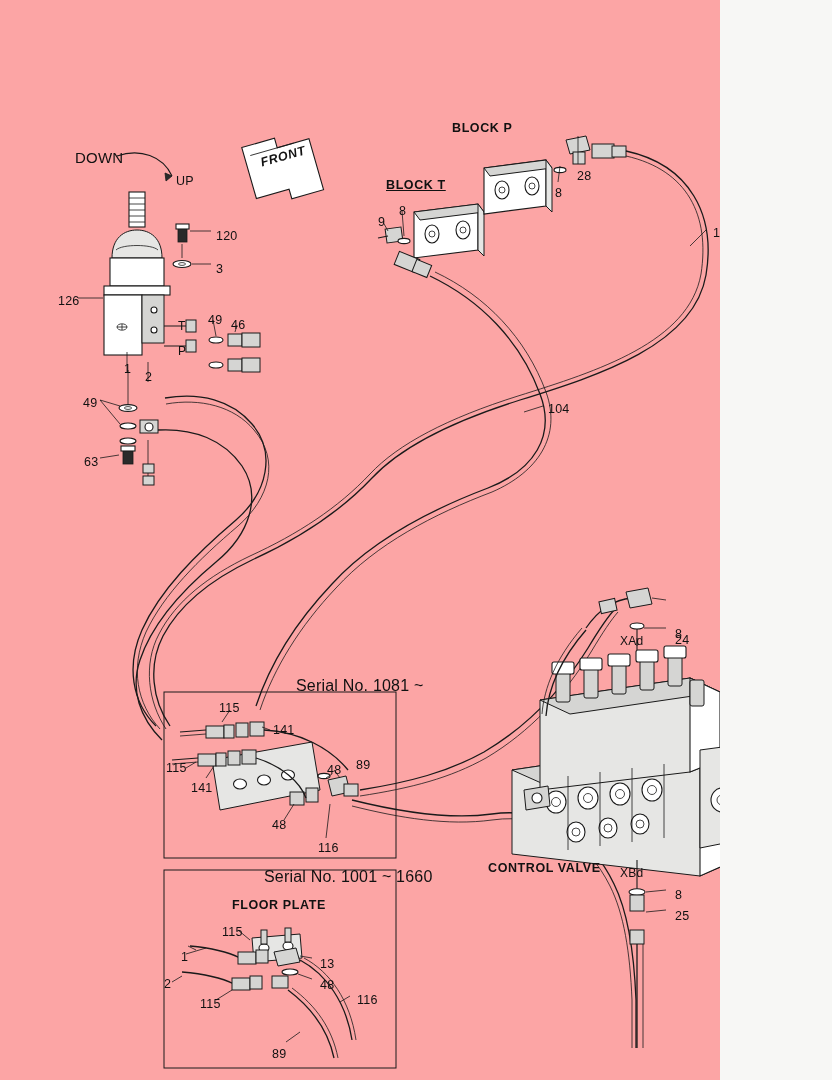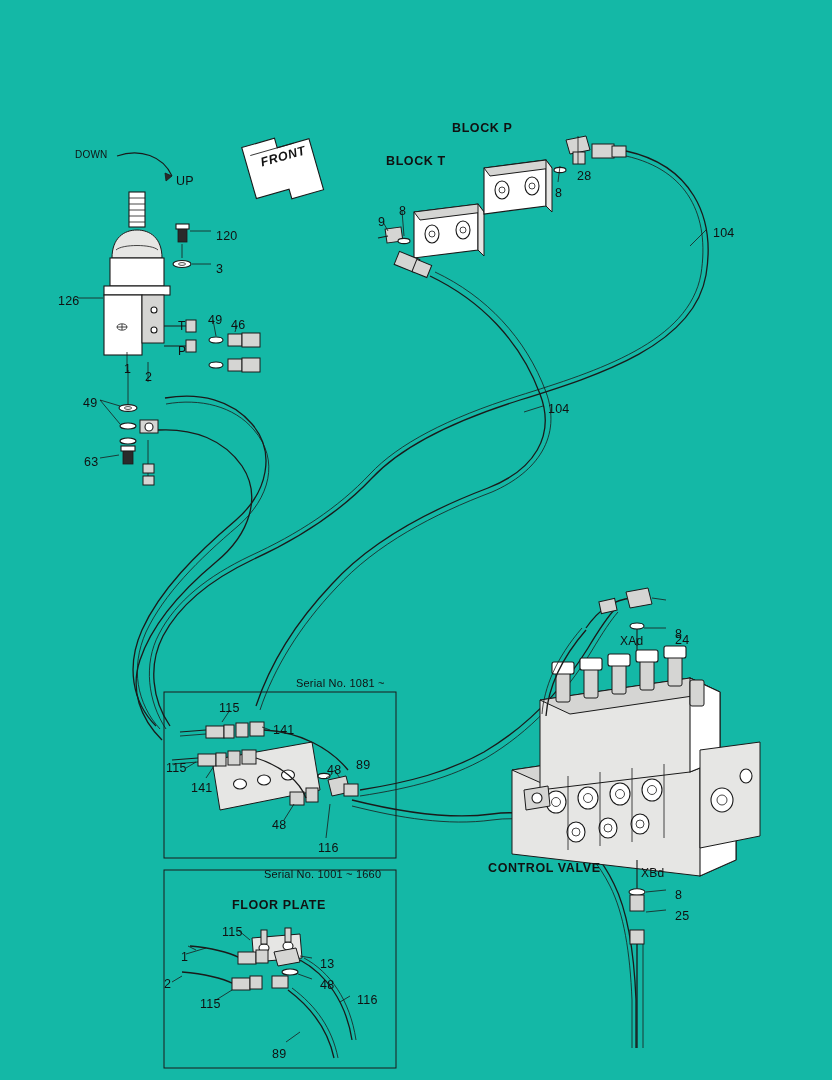--- a/index.html
+++ b/index.html
@@ -2,23 +2,23 @@
 <html><head>
 <meta charset="utf-8">
 <style>
   html, body {
     margin: 0;
     padding: 0;
     background: #f7f7f5;
   }
   #page {
     position: relative;
-    width: 832px;
+    width: 720px;
     height: 1080px;
-    background: #14b8a6;
+    background: #fca5a5;
     font-family: "Liberation Sans", sans-serif;
     overflow: hidden;
   }
   #svg-layer {
     position: absolute;
     left: 0;
     top: 0;
     width: 832px;
     height: 1080px;
   }
@@ -32,21 +32,21 @@
   }
   .lbl.num {
     font-size: 12.5px;
   }
   .lbl.head {
     font-size: 12.5px;
     font-weight: bold;
     letter-spacing: 0.6px;
   }
   .lbl.serial {
-    font-size: 11px;
+    font-size: 16px;
   }
   .lbl.italic {
     font-style: italic;
   }
 </style>
 </head>
 <body>
 
 <div id="page">
 
@@ -359,36 +359,36 @@
       <path class="lead" d="M646,892 L666,890"></path>
       <path class="lead" d="M646,912 L666,910"></path>
       <path class="ln-h" d="M637,944 L637,1048"></path>
       <path class="ln-t" d="M643,944 L643,1048"></path>
 
       <path class="lead" d="M637,646 L637,638"></path>
     </g>
   </svg>
 
   <div class="lbl head" style="left:452px; top:121px;">BLOCK P</div>
-  <div class="lbl head" style="left:386px; top:154px;">BLOCK T</div>
+  <div class="lbl head" style="left:386px; top:178px;text-decoration:underline;">BLOCK T</div>
   <div class="lbl head" style="left:488px; top:861px;">CONTROL VALVE</div>
   <div class="lbl head" style="left:232px; top:898px;text-align:center;">FLOOR PLATE</div>
 
-  <div class="lbl" style="left:75px; top:149px; font-size:10px;">DOWN</div>
+  <div class="lbl" style="left:75px; top:149px; font-size:15px;">DOWN</div>
   <div class="lbl" style="left:176px; top:174px; font-size:12.5px;">UP</div>
 
   <div class="lbl head italic" style="left:259px; top:156px; transform:rotate(-16deg); transform-origin:left top;">FRONT</div>
 
   <div class="lbl serial" style="left:296px; top:677px;">Serial No. 1081 ~</div>
   <div class="lbl serial" style="left:264px; top:868px;">Serial No. 1001 ~ 1660</div>
 
   <div class="lbl" style="left:178px; top:319px;">T</div>
   <div class="lbl" style="left:178px; top:344px;">P</div>
   <div class="lbl" style="left:620px; top:634px;">XAd</div>
-  <div class="lbl" style="left:620px; top:866px;margin-left:21px;">XBd</div>
+  <div class="lbl" style="left:620px; top:866px;">XBd</div>
 
   <div id="callouts">
       <div class="lbl num" style="left: 58px; top: 294px;">126</div>
       <div class="lbl num" style="left: 216px; top: 229px;">120</div>
       <div class="lbl num" style="left: 216px; top: 262px;">3</div>
       <div class="lbl num" style="left: 124px; top: 362px;">1</div>
       <div class="lbl num" style="left: 145px; top: 370px;">2</div>
       <div class="lbl num" style="left: 208px; top: 313px;">49</div>
       <div class="lbl num" style="left: 231px; top: 318px;">46</div>
       <div class="lbl num" style="left: 83px; top: 396px;">49</div>

